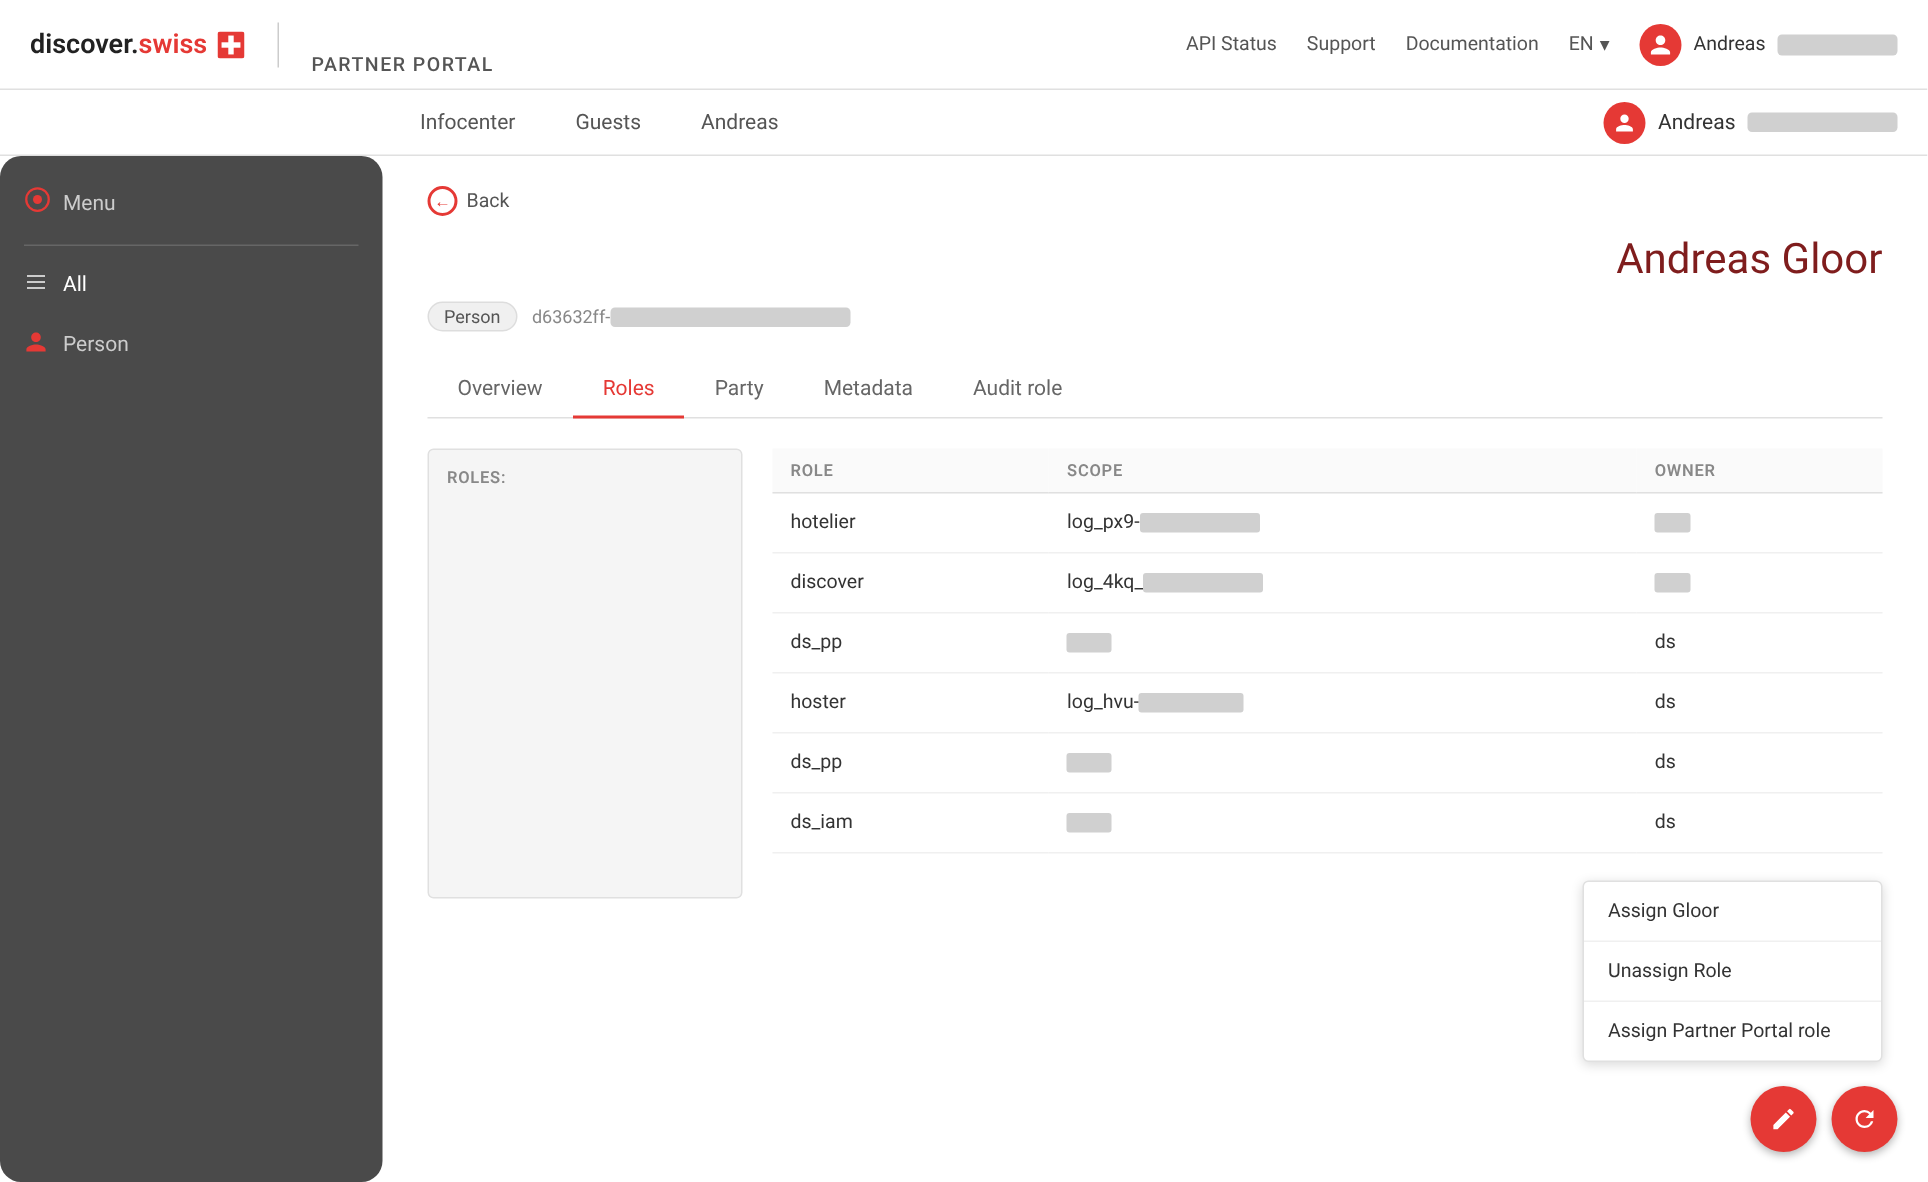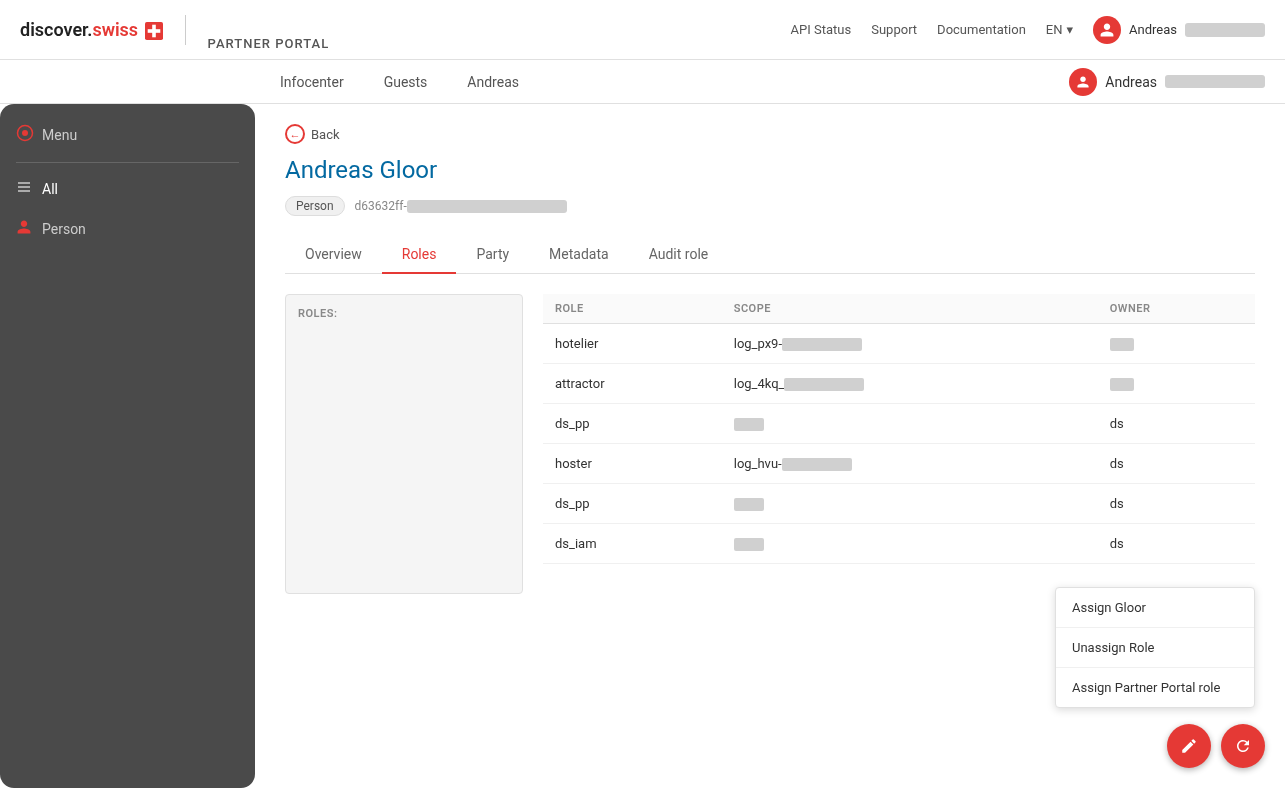--- a/index.html
+++ b/index.html
@@ -183,24 +183,25 @@
       height: 20px;
       border-radius: 50%;
       border: 2px solid #e53935;
       color: #e53935;
       display: flex;
       align-items: center;
       justify-content: center;
       font-size: 11px;
     }
     .page-title {
-      font-size: 24px;
+      font-size: 28px;
       font-weight: 400;
-      color: #0369a1;
+      color: #7f1d1d;
       margin-bottom: 12px;
+      text-align: right;
     }
     .badge-row {
       display: flex;
       align-items: center;
       gap: 10px;
       margin-bottom: 20px;
     }
     .badge {
       background: #f0f0f0;
       border: 1px solid #ddd;
@@ -232,21 +233,21 @@
       color: #e53935;
       border-bottom: 2px solid #e53935;
     }
 
     
     .roles-layout {
       display: flex;
       gap: 20px;
     }
     .roles-left {
-      width: 238px;
+      width: 210px;
       background: #f5f5f5;
       border: 1px solid #e0e0e0;
       border-radius: 4px;
       padding: 12px;
       min-height: 300px;
     }
     .roles-label {
       font-size: 11px;
       font-weight: 600;
       color: #888;
@@ -447,21 +448,21 @@
               <th>OWNER</th>
             </tr>
           </thead>
           <tbody id="roles-tbody">
           <tr>
                 <td>hotelier</td>
                 <td>log_px9-<span style="display:inline-block;background:#d0d0d0;color:transparent;border-radius:2px;width:80px;height:13px;vertical-align:middle;">&nbsp;</span></td>
                 <td><span style="display:inline-block;background:#d0d0d0;color:transparent;border-radius:2px;width:24px;height:13px;vertical-align:middle;">&nbsp;</span></td>
               </tr>
               <tr>
-                <td>attractor</td>
+                <td>discover</td>
                 <td>log_4kq_<span style="display:inline-block;background:#d0d0d0;color:transparent;border-radius:2px;width:80px;height:13px;vertical-align:middle;">&nbsp;</span></td>
                 <td><span style="display:inline-block;background:#d0d0d0;color:transparent;border-radius:2px;width:24px;height:13px;vertical-align:middle;">&nbsp;</span></td>
               </tr>
               <tr>
                 <td>ds_pp</td>
                 <td><span style="display:inline-block;background:#d0d0d0;color:transparent;border-radius:2px;width:30px;height:13px;vertical-align:middle;">&nbsp;</span></td>
                 <td>ds</td>
               </tr>
               <tr>
                 <td>hoster</td>

